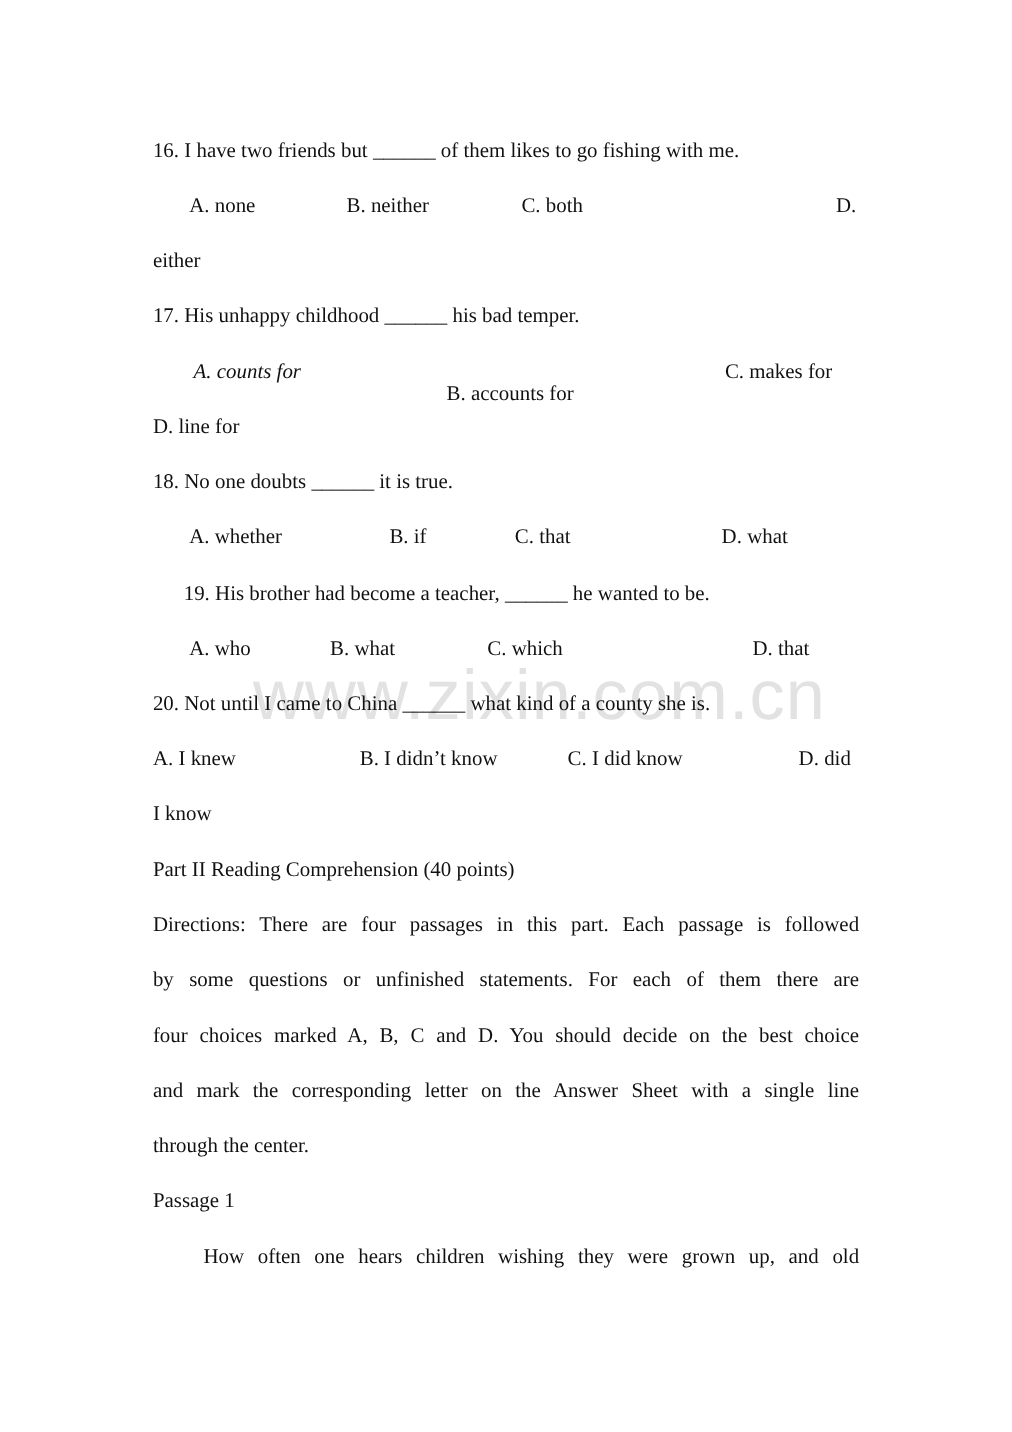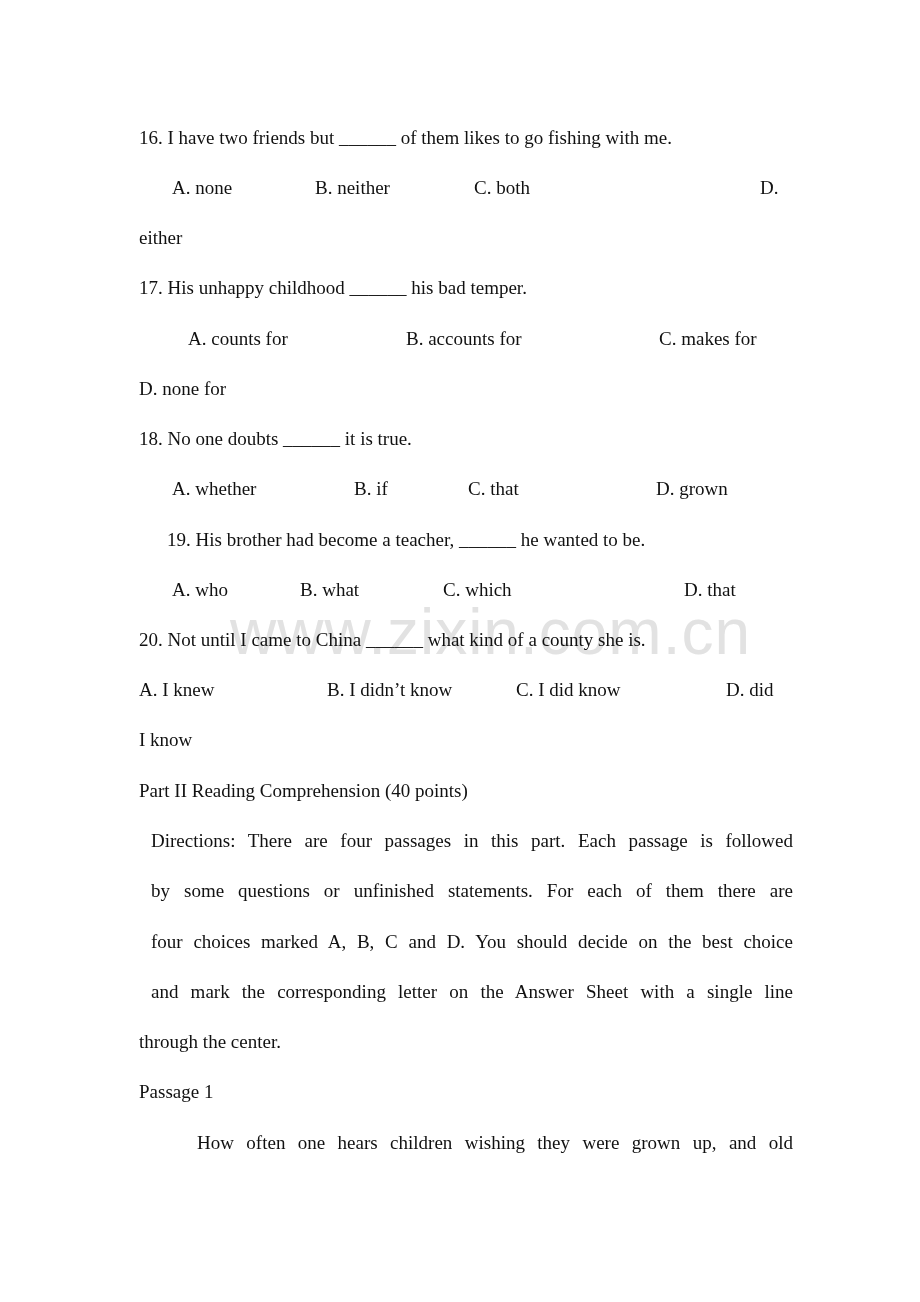--- a/index.html
+++ b/index.html
@@ -20,21 +20,20 @@
       position: absolute;
       left: 139px;
       white-space: nowrap;
       line-height: 24px;
     }
     .justify {
       width: 642px;
       text-align: justify;
       text-align-last: justify;
       white-space: normal;
-      margin-left: 12px;
     }
     .opt {
       position: absolute;
       white-space: nowrap;
       line-height: 24px;
     }
     .watermark {
       position: absolute;
       left: 230px;
       top: 602px;
@@ -56,30 +55,30 @@
 <div class="content">
 
   <div class="line" style="top:126px;">16. I have two friends but ______ of them likes to go fishing with me.</div>
   <div class="opt" style="left:172px; top:176px;">A. none</div>
   <div class="opt" style="left:315px; top:176px;">B. neither</div>
   <div class="opt" style="left:474px; top:176px;">C. both</div>
   <div class="opt" style="left:760px; top:176px;">D.</div>
   <div class="line" style="top:226px;">either</div>
 
   <div class="line" style="top:276px;">17. His unhappy childhood ______ his bad temper.</div>
-  <div class="opt" style="left:188px; top:327px;">A.  counts  for</div>
-  <div class="opt" style="left:406px; top:327px;">B.  accounts  for</div>
+  <div class="opt" style="left:176px; top:327px;font-style:italic;">A.  counts  for</div>
+  <div class="opt" style="left:406px; top:347px;">B.  accounts  for</div>
   <div class="opt" style="left:659px; top:327px;">C.  makes  for</div>
-  <div class="line" style="top:377px;">D. none for</div>
+  <div class="line" style="top:377px;">D. line for</div>
 
   <div class="line" style="top:427px;">18. No one doubts ______ it is true.</div>
   <div class="opt" style="left:172px; top:477px;">A. whether</div>
   <div class="opt" style="left:354px; top:477px;">B. if</div>
   <div class="opt" style="left:468px; top:477px;">C. that</div>
-  <div class="opt" style="left:656px; top:477px;">D. grown</div>
+  <div class="opt" style="left:656px; top:477px;">D. what</div>
 
   <div class="line" style="top:528px;margin-left:28px;">19. His brother had become a teacher, ______ he wanted to be.</div>
   <div class="opt" style="left:172px; top:578px;">A. who</div>
   <div class="opt" style="left:300px; top:578px;">B. what</div>
   <div class="opt" style="left:443px; top:578px;">C. which</div>
   <div class="opt" style="left:684px; top:578px;text-align:center;">D. that</div>
 
   <div class="line" style="top:628px;">20. Not until I came to China ______ what kind of a county she is.</div>
   <div class="opt" style="left:139px; top:678px;">A. I knew</div>
   <div class="opt" style="left:327px; top:678px;">B. I didn’t know</div>

